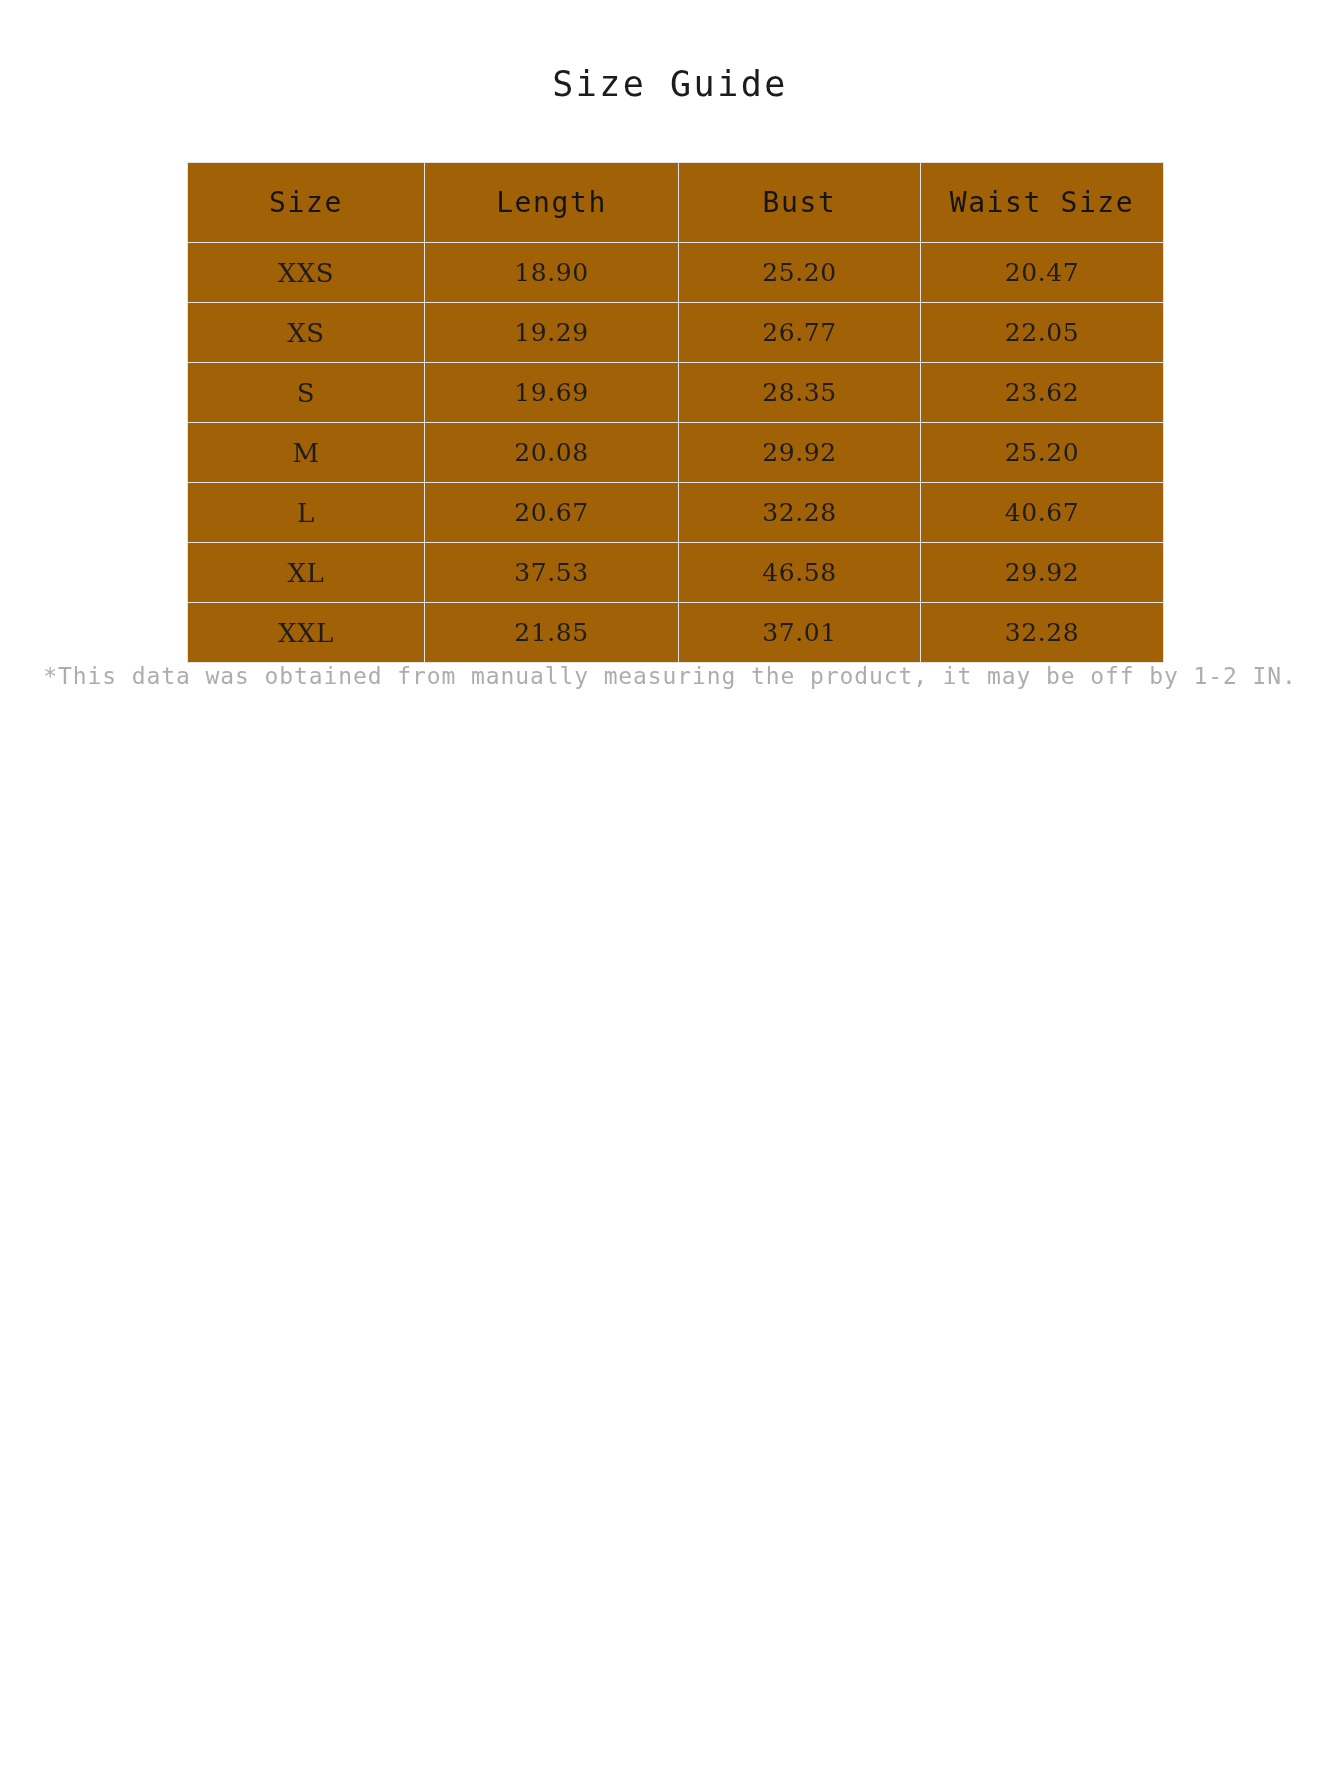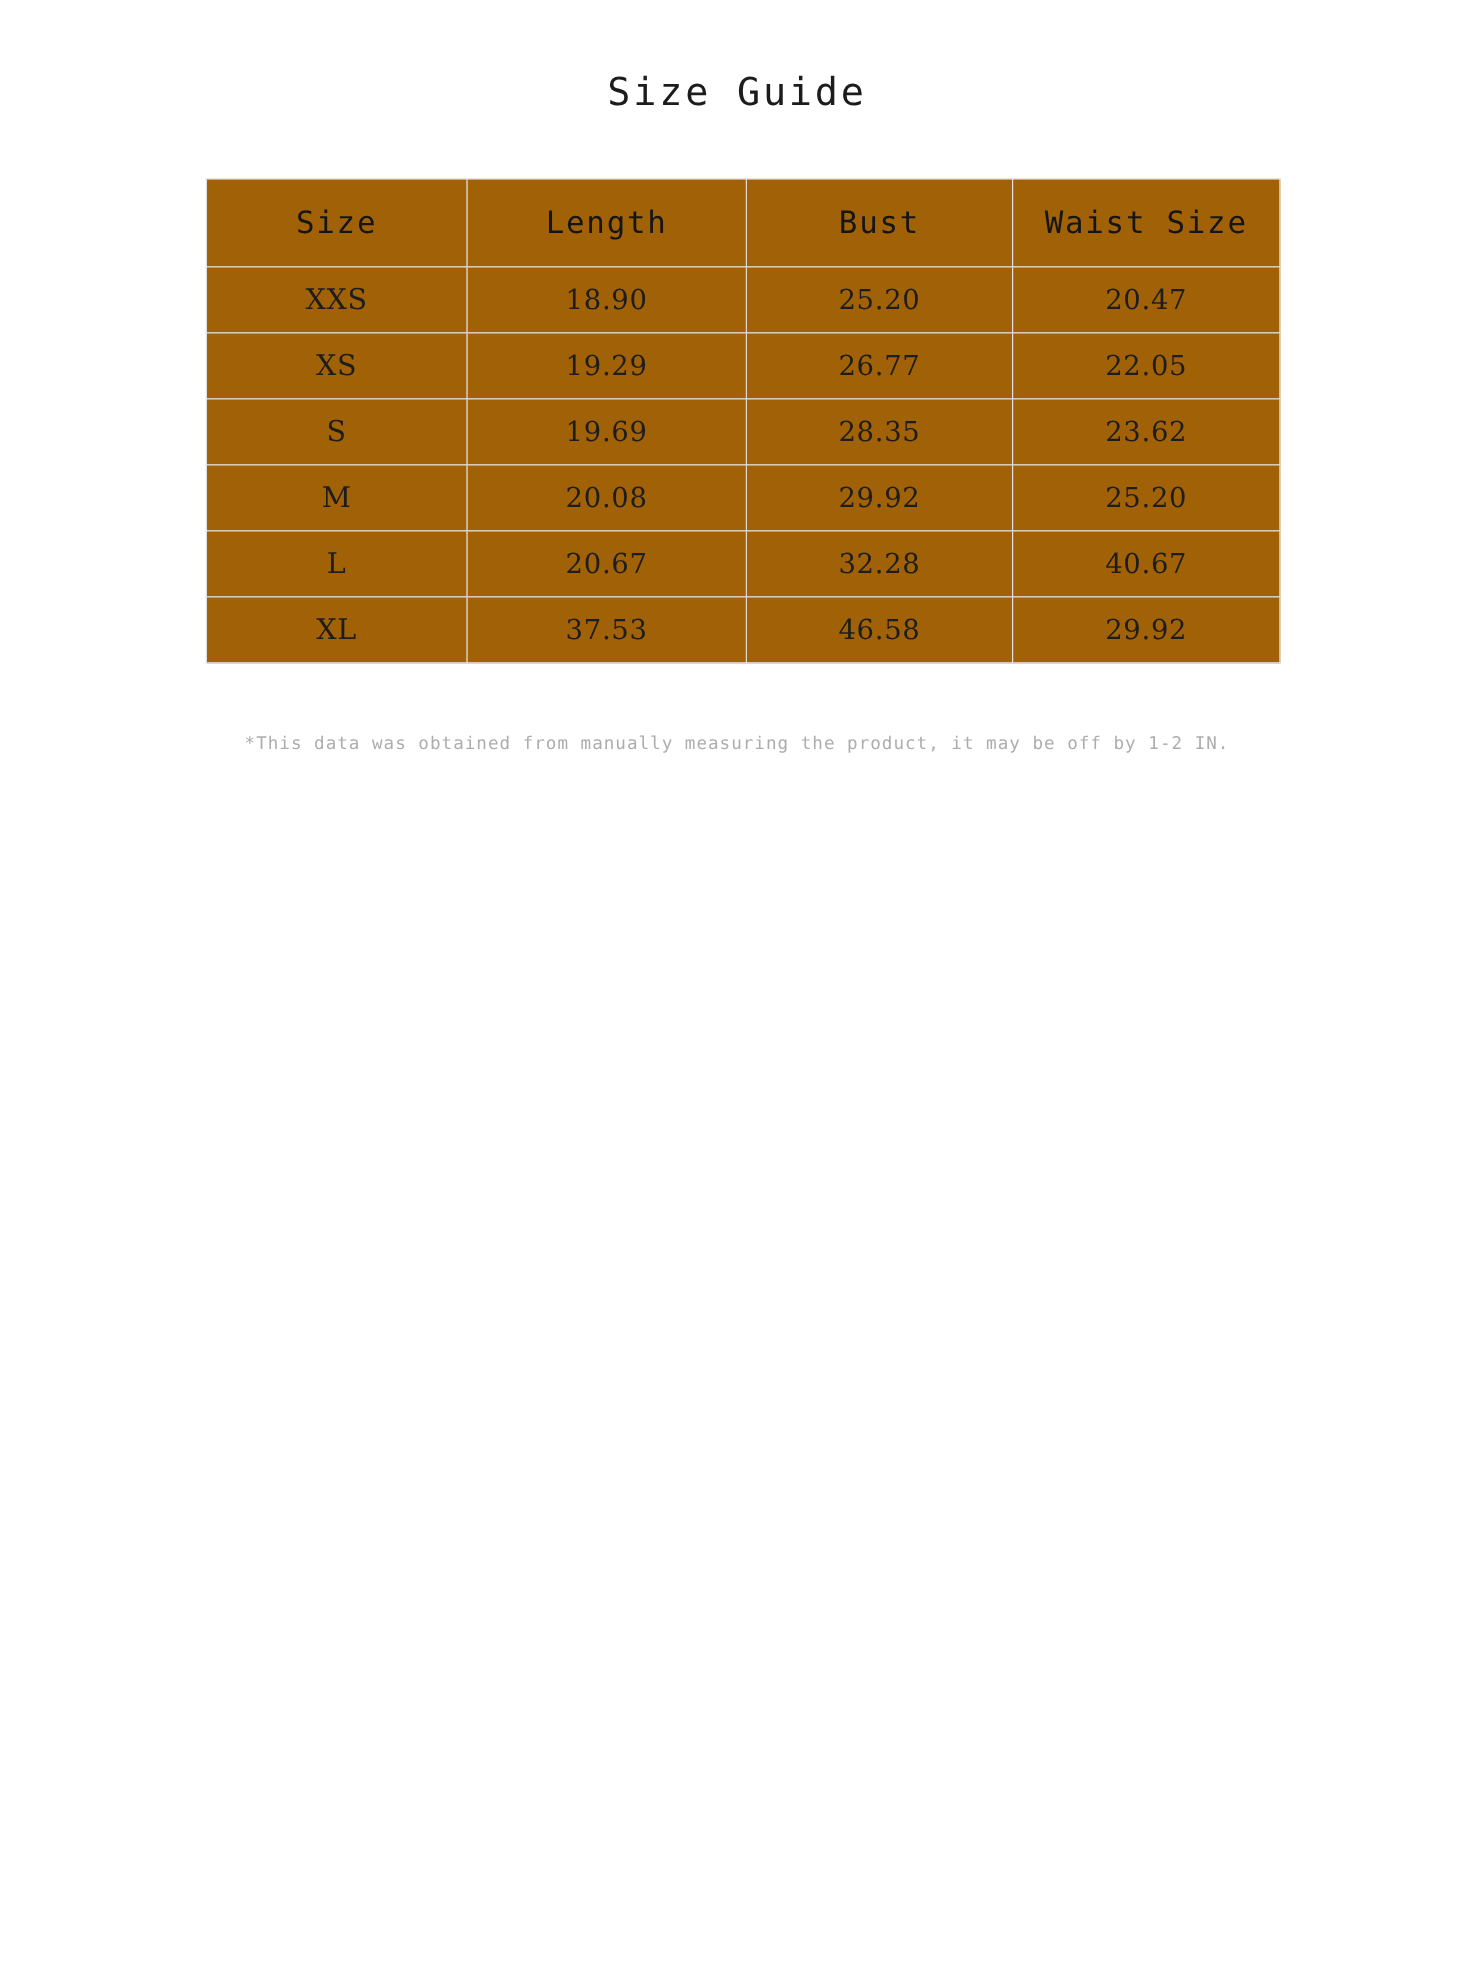--- a/index.html
+++ b/index.html
@@ -88,21 +88,21 @@
   }
 
   
   .footnote {
     position: absolute;
     left: 0;
     top: 662px;
     width: 1340px;
     text-align: center;
     font-family: "DejaVu Sans Mono", "Liberation Mono", monospace;
-    font-size: 16px;
+    font-size: 23px;
     line-height: 28px;
     letter-spacing: 0.9px;
     color: #adadad;
     white-space: pre;
   }
 </style>
 </head>
 <body>
 
 <div class="page">
@@ -155,19 +155,25 @@
           <td>20.67</td>
           <td>32.28</td>
           <td>40.67</td>
         </tr>
         <tr>
           <td class="cell-size">XL</td>
           <td>37.53</td>
           <td>46.58</td>
           <td>29.92</td>
         </tr>
+        <tr>
+          <td class="cell-size">XXL</td>
+          <td>21.85</td>
+          <td>37.01</td>
+          <td>32.28</td>
+        </tr>
       </tbody>
     </table>
   </div>
 
   <div class="footnote">*This data was obtained from manually measuring the product, it may be off by 1-2 IN.</div>
 
 </div>
 
 </body></html>

